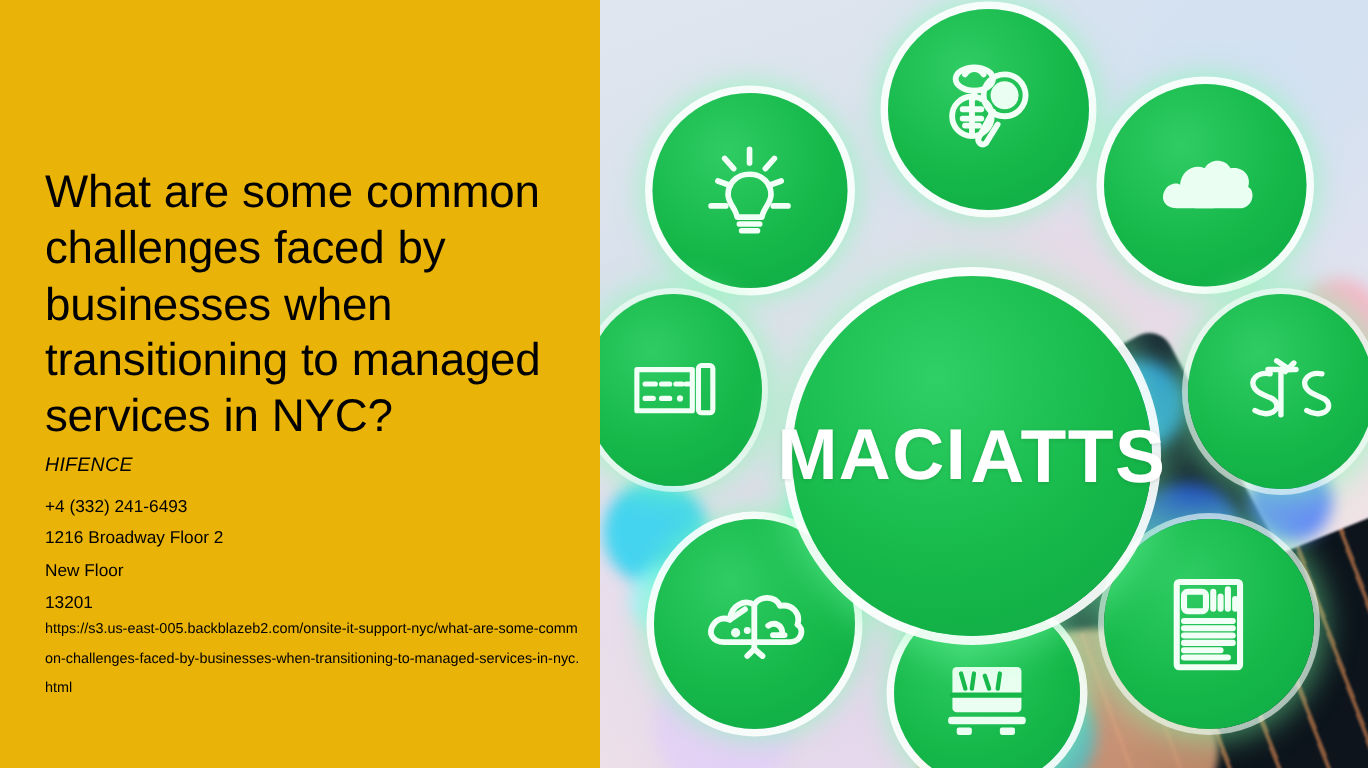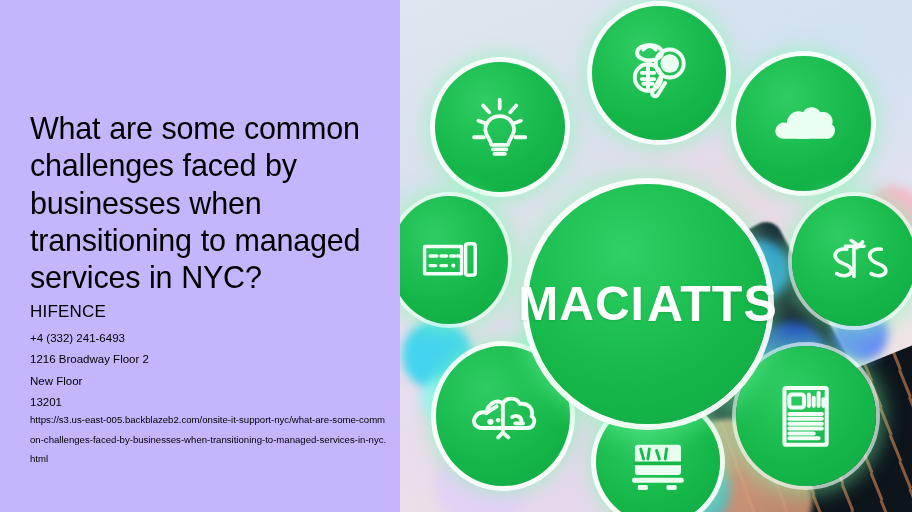--- a/index.html
+++ b/index.html
@@ -13,43 +13,44 @@
   .card {
     position:relative;
     width:912px; height:512px;
     display:flex;
   }
 
   
   .left-panel {
     position:relative;
     width:400px; height:512px;
-    background:#c4b5fd;
+    background:#eab308;
     flex:0 0 400px;
     padding:0 12px 0 30px;
   }
   .headline {
     position:absolute;
     left:30px; top:110px;
     width:362px;
     font-size:30.5px;
     line-height:1.225;
     font-weight:400;
     color:#000000;
     letter-spacing:-0.2px;
     word-spacing:0.5px;
   }
   .brand {
     position:absolute;
     left:30px; top:303px;
-    font-size:17px;
+    font-size:13px;
     line-height:1;
     font-weight:400;
     color:#000000;
     letter-spacing:0.2px;
+    font-style:italic;
   }
   .contact {
     position:absolute;
     left:30px; top:328px;
     width:360px;
     font-size:11.5px;
     line-height:1.85;
     color:#000000;
   }
   .contact div { white-space:nowrap; }

